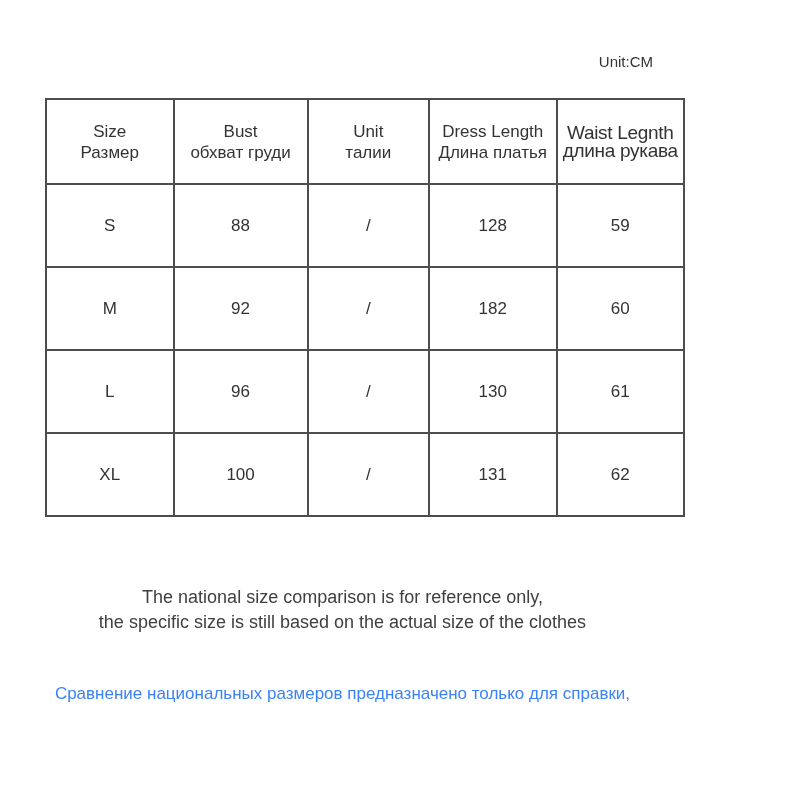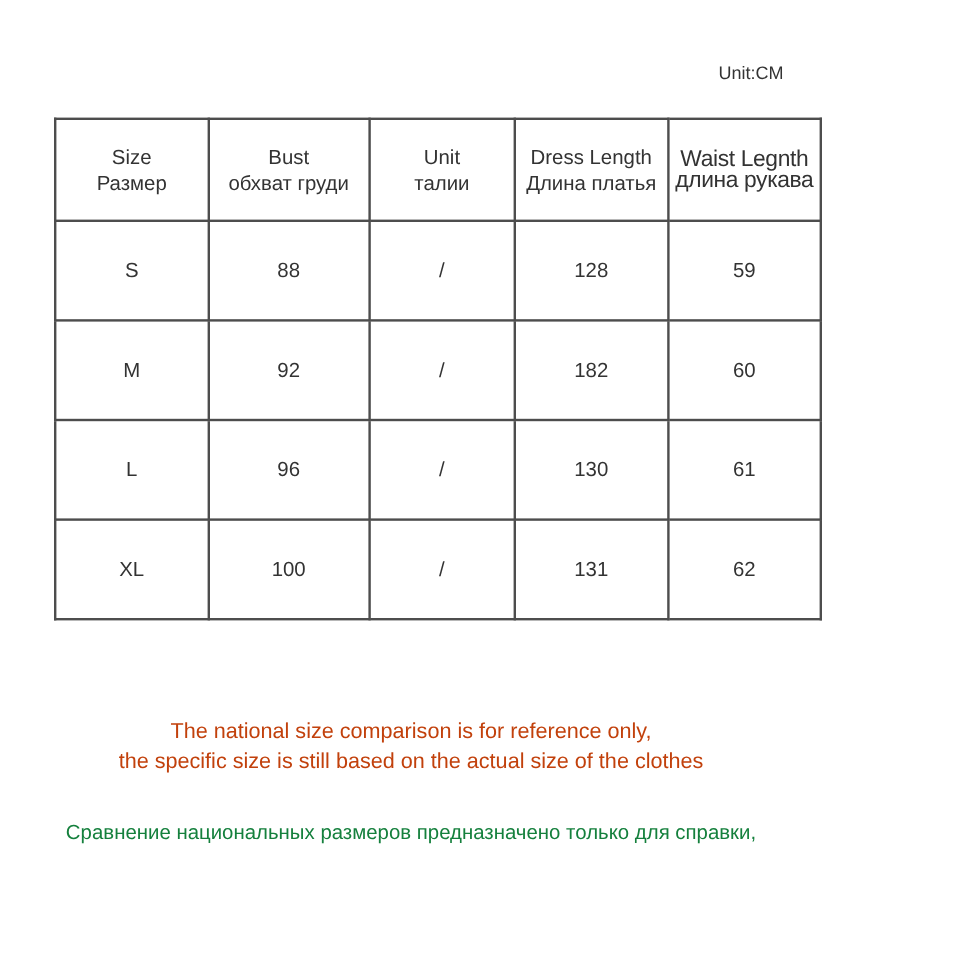--- a/index.html
+++ b/index.html
@@ -52,37 +52,37 @@
   .hdr-line { line-height: 21px; }
   .hdr-sleeve .hdr-line {
     font-size: 19px;
     line-height: 18px;
     letter-spacing: -0.3px;
   }
 
   
   .note-en {
     position: absolute;
-    top: 597px;
+    top: 585px;
     left: 0;
     width: 100%;
     text-align: center;
     font-size: 18px;
     line-height: 25px;
-    color: #c2410c;
+    color: #404040;
   }
   .note-ru {
     position: absolute;
     top: 680px;
     left: 0;
     width: 100%;
     text-align: center;
     font-size: 17px;
     line-height: 27px;
-    color: #15803d;
+    color: #3b82f6;
   }
 </style>
 </head>
 <body>
 
 <div class="page">
 
   <div class="unit-note">
     <div>Unit:CM</div>
   </div>

